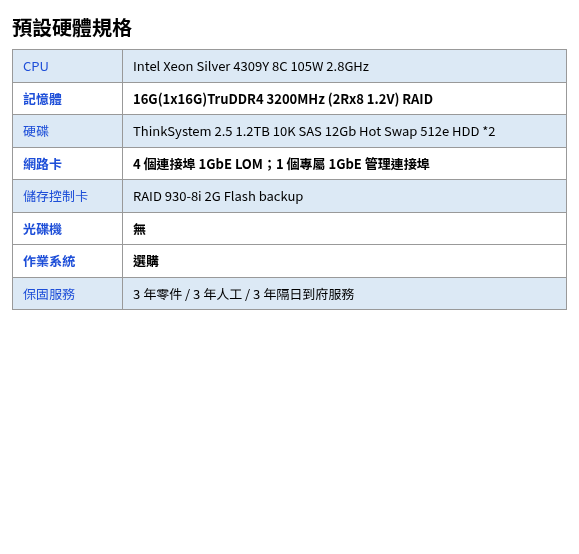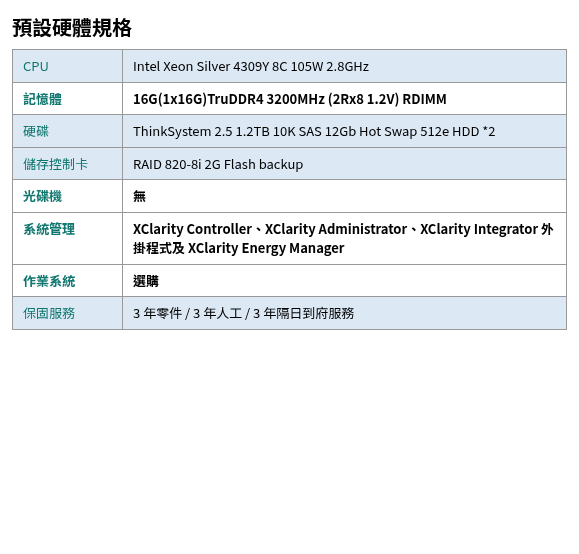--- a/index.html
+++ b/index.html
@@ -36,21 +36,21 @@
     td {
       border: 1px solid #999;
       padding: 6px 10px;
       vertical-align: top;
       line-height: 1.5;
     }
 
     td.label-cell {
       width: 110px;
       white-space: nowrap;
-      color: #0f766e;
+      color: #1d4ed8;
     }
 
     td.value-cell {
       color: #000;
     }
 
     tr.row-highlight td {
       background-color: #dce9f5;
     }
 
@@ -65,37 +65,37 @@
 <div class="page-title">預設硬體規格</div>
 
 <table>
   <tbody id="table-body">
       <tr class="row-highlight">
         <td class="label-cell">CPU</td>
         <td class="value-cell">Intel Xeon Silver 4309Y 8C 105W 2.8GHz</td>
       </tr>
       <tr class="row-normal">
         <td class="label-cell">記憶體</td>
-        <td class="value-cell">16G(1x16G)TruDDR4 3200MHz (2Rx8 1.2V) RDIMM</td>
+        <td class="value-cell">16G(1x16G)TruDDR4 3200MHz (2Rx8 1.2V) RAID</td>
       </tr>
       <tr class="row-highlight">
         <td class="label-cell">硬碟</td>
         <td class="value-cell">ThinkSystem 2.5 1.2TB 10K SAS 12Gb Hot Swap 512e HDD *2</td>
       </tr>
+      <tr class="row-normal">
+        <td class="label-cell">網路卡</td>
+        <td class="value-cell">4 個連接埠 1GbE LOM；1 個專屬 1GbE 管理連接埠</td>
+      </tr>
       <tr class="row-highlight">
         <td class="label-cell">儲存控制卡</td>
-        <td class="value-cell">RAID 820-8i 2G Flash backup</td>
+        <td class="value-cell">RAID 930-8i 2G Flash backup</td>
       </tr>
       <tr class="row-normal">
         <td class="label-cell">光碟機</td>
         <td class="value-cell">無</td>
-      </tr>
-      <tr class="row-normal">
-        <td class="label-cell">系統管理</td>
-        <td class="value-cell">XClarity Controller、XClarity Administrator、XClarity Integrator 外掛程式及 XClarity Energy Manager</td>
       </tr>
       <tr class="row-normal">
         <td class="label-cell">作業系統</td>
         <td class="value-cell">選購</td>
       </tr>
       <tr class="row-highlight">
         <td class="label-cell">保固服務</td>
         <td class="value-cell">3 年零件 / 3 年人工 / 3 年隔日到府服務</td>
       </tr>
     </tbody>

